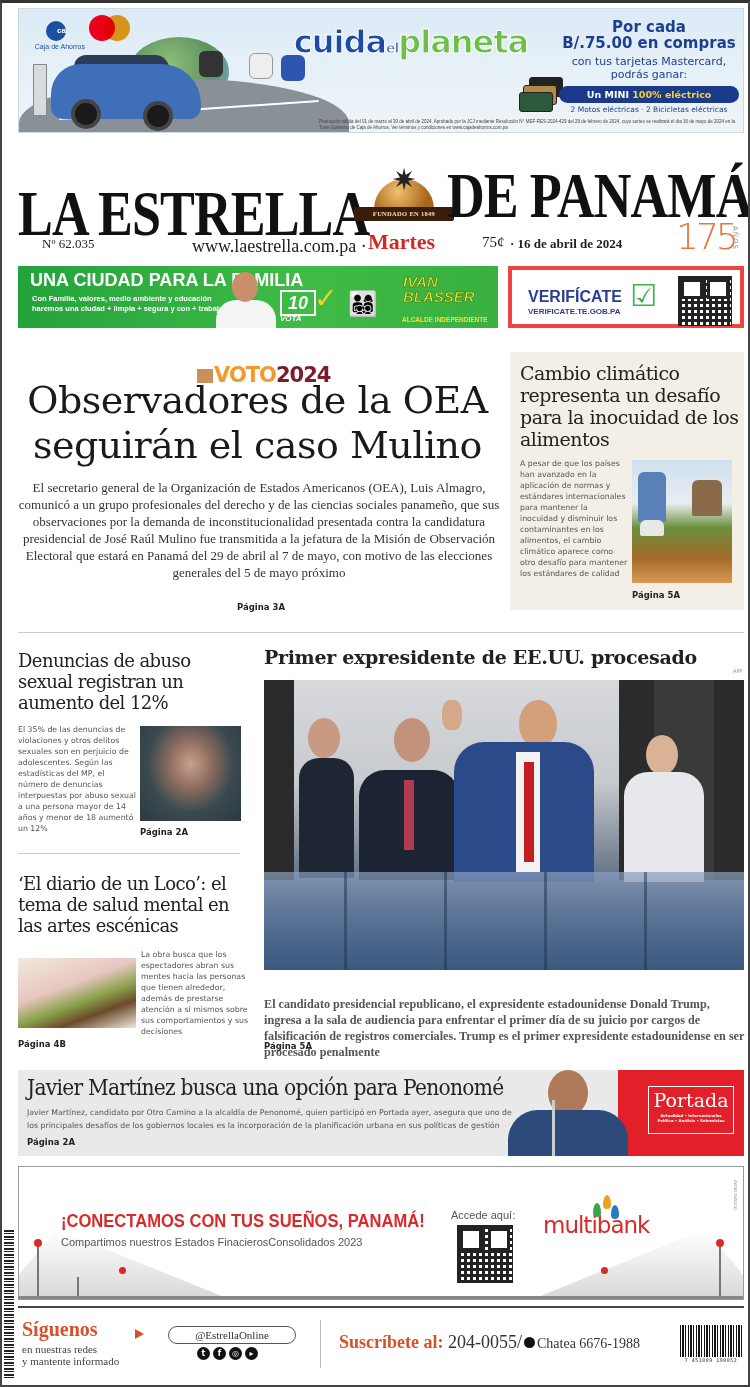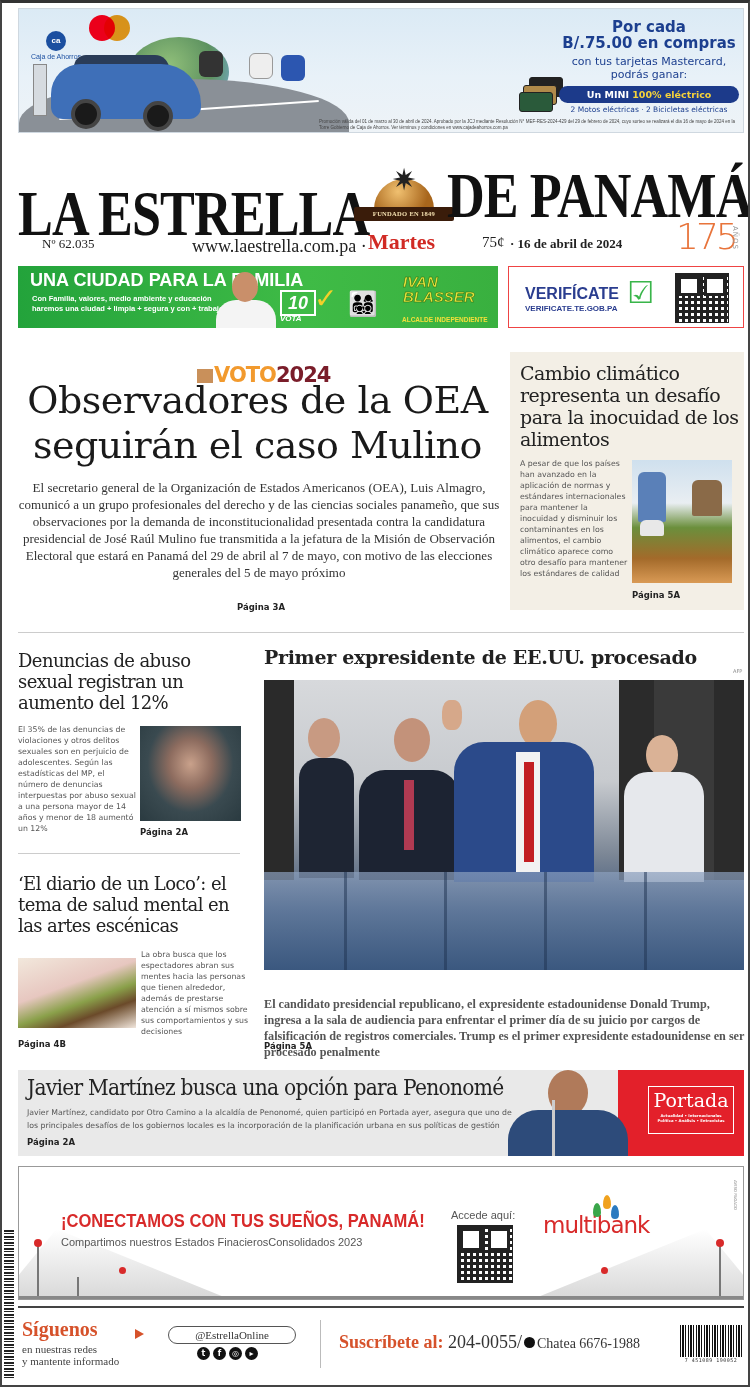--- a/index.html
+++ b/index.html
@@ -3,21 +3,21 @@
 <meta charset="utf-8">
 <style>
   * { box-sizing: border-box; margin: 0; padding: 0; }
   html, body { width: 750px; height: 1387px; background: #fff; overflow: hidden; }
   body { position: relative; font-family: "DejaVu Serif", serif; color: #222; }
   .frame { position: absolute; left: 0; top: 0; width: 750px; height: 1387px; border: 2px solid #444; border-top: 3px solid #333; pointer-events: none; }
   .abs { position: absolute; }
 
   
   .top-ad { left: 18px; top: 8px; width: 726px; height: 125px; background: linear-gradient(180deg, #dbeaf5 0%, #e8f1f8 55%, #eef3f7 100%); overflow: hidden; border: 1px solid #cfd8e0; }
-  .ca-logo { left: 8px; top: 22px; width: 58px; text-align: center; }
+  .ca-logo { left: 8px; top: 12px; width: 58px; text-align: right; }
   .ca-circle { width: 20px; height: 20px; border-radius: 50%; background: #1b4fa0; color: #fff; font: bold 8px "Liberation Sans", sans-serif; line-height: 20px; margin: 0 auto; }
   .ca-text { font: 7px "Liberation Sans", sans-serif; color: #1b4fa0; margin-top: 2px; }
   .mc-logo { left: 70px; top: 6px; width: 44px; height: 26px; }
   .mc-red { position: absolute; left: 0; top: 0; width: 26px; height: 26px; border-radius: 50%; background: #eb001b; }
   .mc-yellow { position: absolute; left: 15px; top: 0; width: 26px; height: 26px; border-radius: 50%; background: #f79e1b; mix-blend-mode: multiply; }
   .road { left: 0; top: 70px; width: 330px; height: 55px; background: #8a9097; border-radius: 50% 50% 0 0 / 80% 80% 0 0; }
   .road-line { left: 40px; top: 100px; width: 260px; height: 2px; background: #fff; transform: rotate(-4deg); }
   .car { left: 32px; top: 55px; width: 150px; height: 55px; background: #3e6fb8; border-radius: 30px 40px 12px 12px; }
   .car-roof { left: 55px; top: 46px; width: 95px; height: 22px; background: #2a3c58; border-radius: 12px 14px 0 0; }
   .wheel { width: 30px; height: 30px; border-radius: 50%; background: #1a1a1a; border: 4px solid #444; }
@@ -61,21 +61,21 @@
   .camp-person { left: 198px; top: 6px; width: 60px; height: 56px; }
   .camp-head { position: absolute; left: 16px; top: 0; width: 26px; height: 30px; border-radius: 50%; background: #c98f6a; }
   .camp-body { position: absolute; left: 0; top: 28px; width: 60px; height: 30px; border-radius: 20px 20px 0 0; background: #f4f4f4; }
   .camp-10 { left: 262px; top: 24px; width: 36px; font: bold italic 18px/22px "Liberation Sans", sans-serif; color: #fff; border: 2px solid #fff; text-align: center; }
   .camp-vota { left: 262px; top: 48px; font: bold italic 8px "Liberation Sans", sans-serif; color: #fff; }
   .camp-check { left: 296px; top: 16px; font: bold 28px "DejaVu Sans", sans-serif; color: #f3d02a; }
   .camp-family { left: 330px; top: 24px; font: 24px "DejaVu Sans", sans-serif; color: #fff; letter-spacing: -4px; }
   .camp-name { left: 385px; top: 8px; width: 90px; text-align: left; font: bold italic 15px/15px "Liberation Sans", sans-serif; color: #e3e23b; -webkit-text-stroke: .5px #2a6a10; }
   .camp-role { left: 384px; top: 50px; font: bold 6.5px "Liberation Sans", sans-serif; color: #f3e03a; white-space: nowrap; }
 
-  .verif { left: 508px; top: 266px; width: 236px; height: 62px; border: 1px solid #ef4444; background: #fff; }
+  .verif { left: 508px; top: 266px; width: 236px; height: 62px; border: 4px solid #ef4444; background: #fff; }
   .verif-title { left: 16px; top: 18px; font: bold 16px "Liberation Sans", sans-serif; color: #2a3d8f; }
   .verif-url { left: 16px; top: 37px; font: bold 8px "Liberation Sans", sans-serif; color: #2a3d8f; }
   .verif-check { left: 118px; top: 8px; font: bold 30px "DejaVu Sans", sans-serif; color: #39b54a; }
   .qr { background:
       linear-gradient(90deg, #222 50%, transparent 50%) 0 0/6px 6px,
       linear-gradient(#222 50%, transparent 50%) 0 0/6px 6px; background-color: #fff; border: 1px solid #222; position: absolute; }
   .qr::before, .qr::after { content: ""; position: absolute; width: 30%; height: 30%; border: 3px solid #222; background: #fff; }
   .qr::before { left: 2px; top: 2px; }
   .qr::after { right: 2px; top: 2px; }
 
@@ -182,20 +182,21 @@
   <div class="abs road-line"></div>
   <div class="abs charger"></div>
   <div class="abs car-roof"></div>
   <div class="abs car"></div>
   <div class="abs wheel" style="left:52px;top:90px;"></div>
   <div class="abs wheel" style="left:124px;top:92px;"></div>
   <div class="abs scooter" style="left:180px;top:42px;background:#333;"></div>
   <div class="abs scooter" style="left:230px;top:44px;background:#eee;border:1px solid #999;"></div>
   <div class="abs scooter" style="left:262px;top:46px;background:#2c56b0;"></div>
   <div class="abs slogan">
+    <div><span class="blue">cuida</span><small class="blue">el</small><span class="green">planeta</span></div>
   </div>
   <div class="abs cards">
     <div class="card" style="left:10px;top:0;background:#222;"></div>
     <div class="card" style="left:4px;top:8px;background:#b08a4a;"></div>
     <div class="card" style="left:0;top:15px;background:#2a5a3a;"></div>
   </div>
   <div class="abs promo">
     <div class="l1">Por cada</div>
     <div class="l2">B/.75.00 en compras</div>
     <div class="l3">con tus tarjetas Mastercard, podrás ganar:</div>

